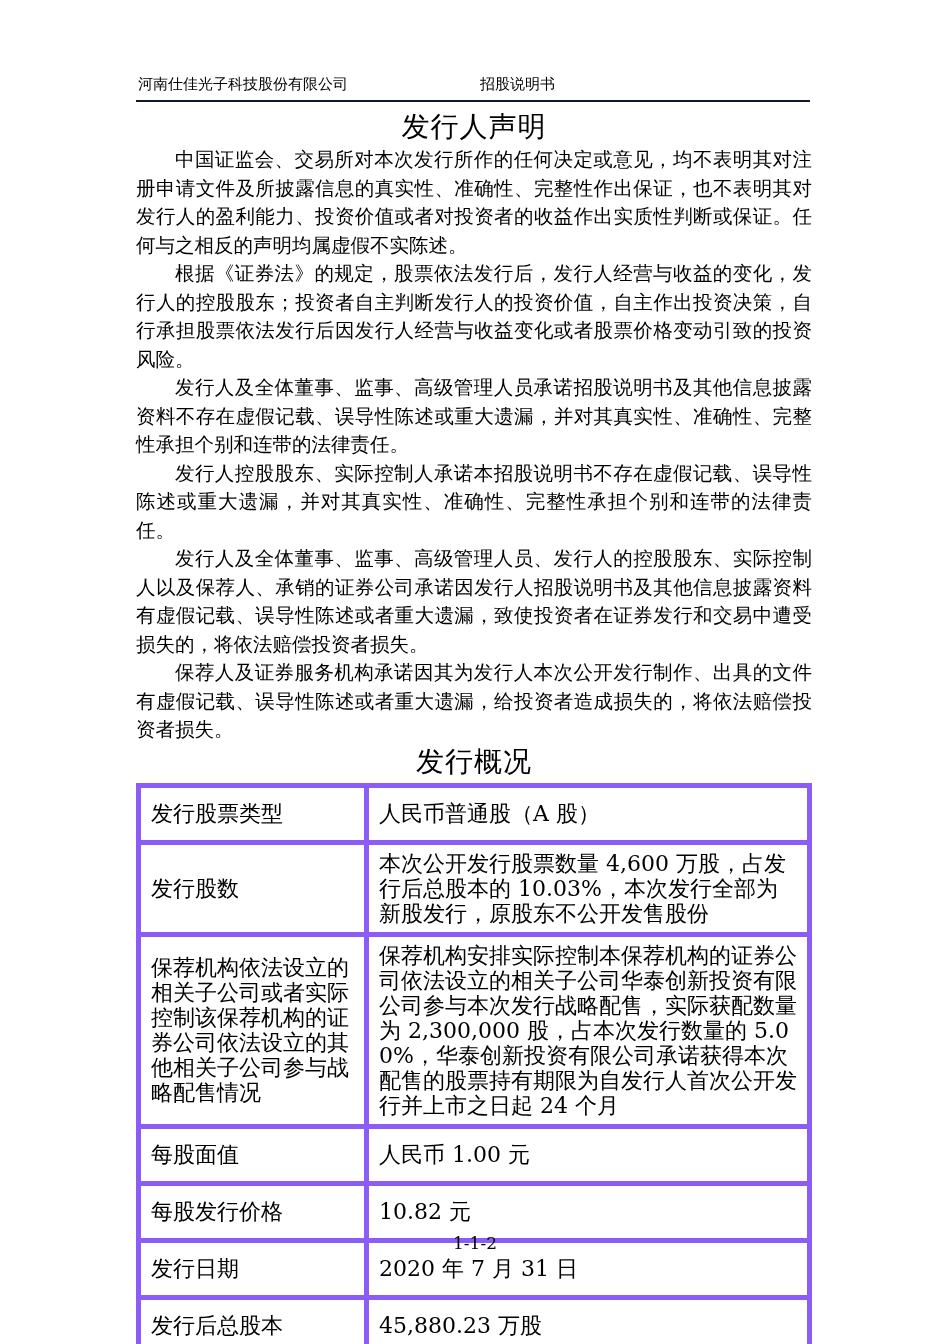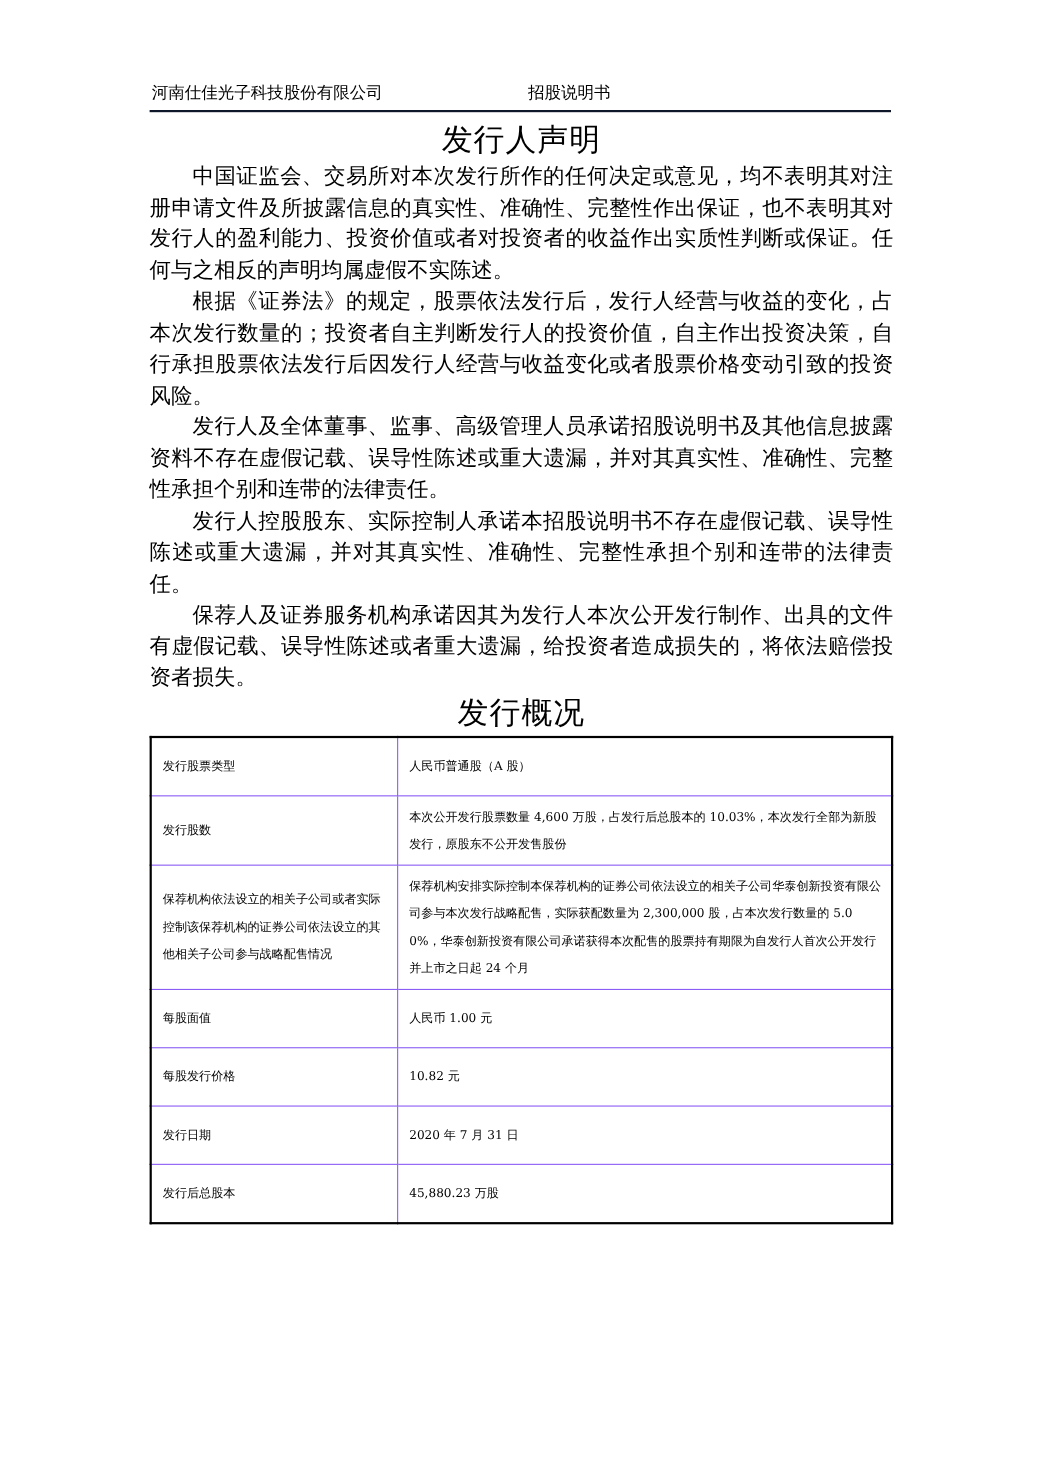--- a/index.html
+++ b/index.html
@@ -66,23 +66,23 @@
 
   
   table.overview {
     border-collapse: collapse;
     width: 676px;
     margin: 4px 0 0 0;
     table-layout: fixed;
     border: 2.5px solid #000;
   }
   table.overview td {
-    border: 1px solid #8b5cf6;
+    border: 5px solid #8b5cf6;
     padding: 6px 8px 6px 10px;
-    font-size: 11px;
+    font-size: 22px;
     line-height: 25px;
     vertical-align: middle;
     word-break: break-all;
   }
   table.overview td.label { width: 205px; }
   table.overview td.value { width: auto; }
   table.overview tr.tall td { height: 40px; }
 
   
   .page-footer {
@@ -103,23 +103,24 @@
 
   <div class="doc-header">
     <span class="hdr-company">河南仕佳光子科技股份有限公司</span>
     <span class="hdr-doctype">招股说明书</span>
   </div>
 
   <div class="content">
 
     <h1 class="section-title">发行人声明</h1>
     <p class="body-text">中国证监会、交易所对本次发行所作的任何决定或意见，均不表明其对注册申请文件及所披露信息的真实性、准确性、完整性作出保证，也不表明其对发行人的盈利能力、投资价值或者对投资者的收益作出实质性判断或保证。任何与之相反的声明均属虚假不实陈述。</p>
-    <p class="body-text">根据《证券法》的规定，股票依法发行后，发行人经营与收益的变化，占本次发行数量的；投资者自主判断发行人的投资价值，自主作出投资决策，自行承担股票依法发行后因发行人经营与收益变化或者股票价格变动引致的投资风险。</p>
+    <p class="body-text">根据《证券法》的规定，股票依法发行后，发行人经营与收益的变化，发行人的控股股东；投资者自主判断发行人的投资价值，自主作出投资决策，自行承担股票依法发行后因发行人经营与收益变化或者股票价格变动引致的投资风险。</p>
     <p class="body-text">发行人及全体董事、监事、高级管理人员承诺招股说明书及其他信息披露资料不存在虚假记载、误导性陈述或重大遗漏，并对其真实性、准确性、完整性承担个别和连带的法律责任。</p>
     <p class="body-text">发行人控股股东、实际控制人承诺本招股说明书不存在虚假记载、误导性陈述或重大遗漏，并对其真实性、准确性、完整性承担个别和连带的法律责任。</p>
+    <p class="body-text">发行人及全体董事、监事、高级管理人员、发行人的控股股东、实际控制人以及保荐人、承销的证券公司承诺因发行人招股说明书及其他信息披露资料有虚假记载、误导性陈述或者重大遗漏，致使投资者在证券发行和交易中遭受损失的，将依法赔偿投资者损失。</p>
     <p class="body-text">保荐人及证券服务机构承诺因其为发行人本次公开发行制作、出具的文件有虚假记载、误导性陈述或者重大遗漏，给投资者造成损失的，将依法赔偿投资者损失。</p>
 
     <h1 class="section-title tight">发行概况</h1>
 
     <table class="overview">
       <tbody>
         <tr class="tall">
           <td class="label">发行股票类型</td>
           <td class="value">人民币普通股（A 股）</td>
         </tr>
@@ -146,14 +147,17 @@
         <tr class="tall">
           <td class="label">发行后总股本</td>
           <td class="value">45,880.23 万股</td>
         </tr>
 
       </tbody>
     </table>
 
   </div>
 
+  <div class="page-footer">
+    <span>1-1-2</span>
+  </div>
 
 </div>
 
 </body></html>

